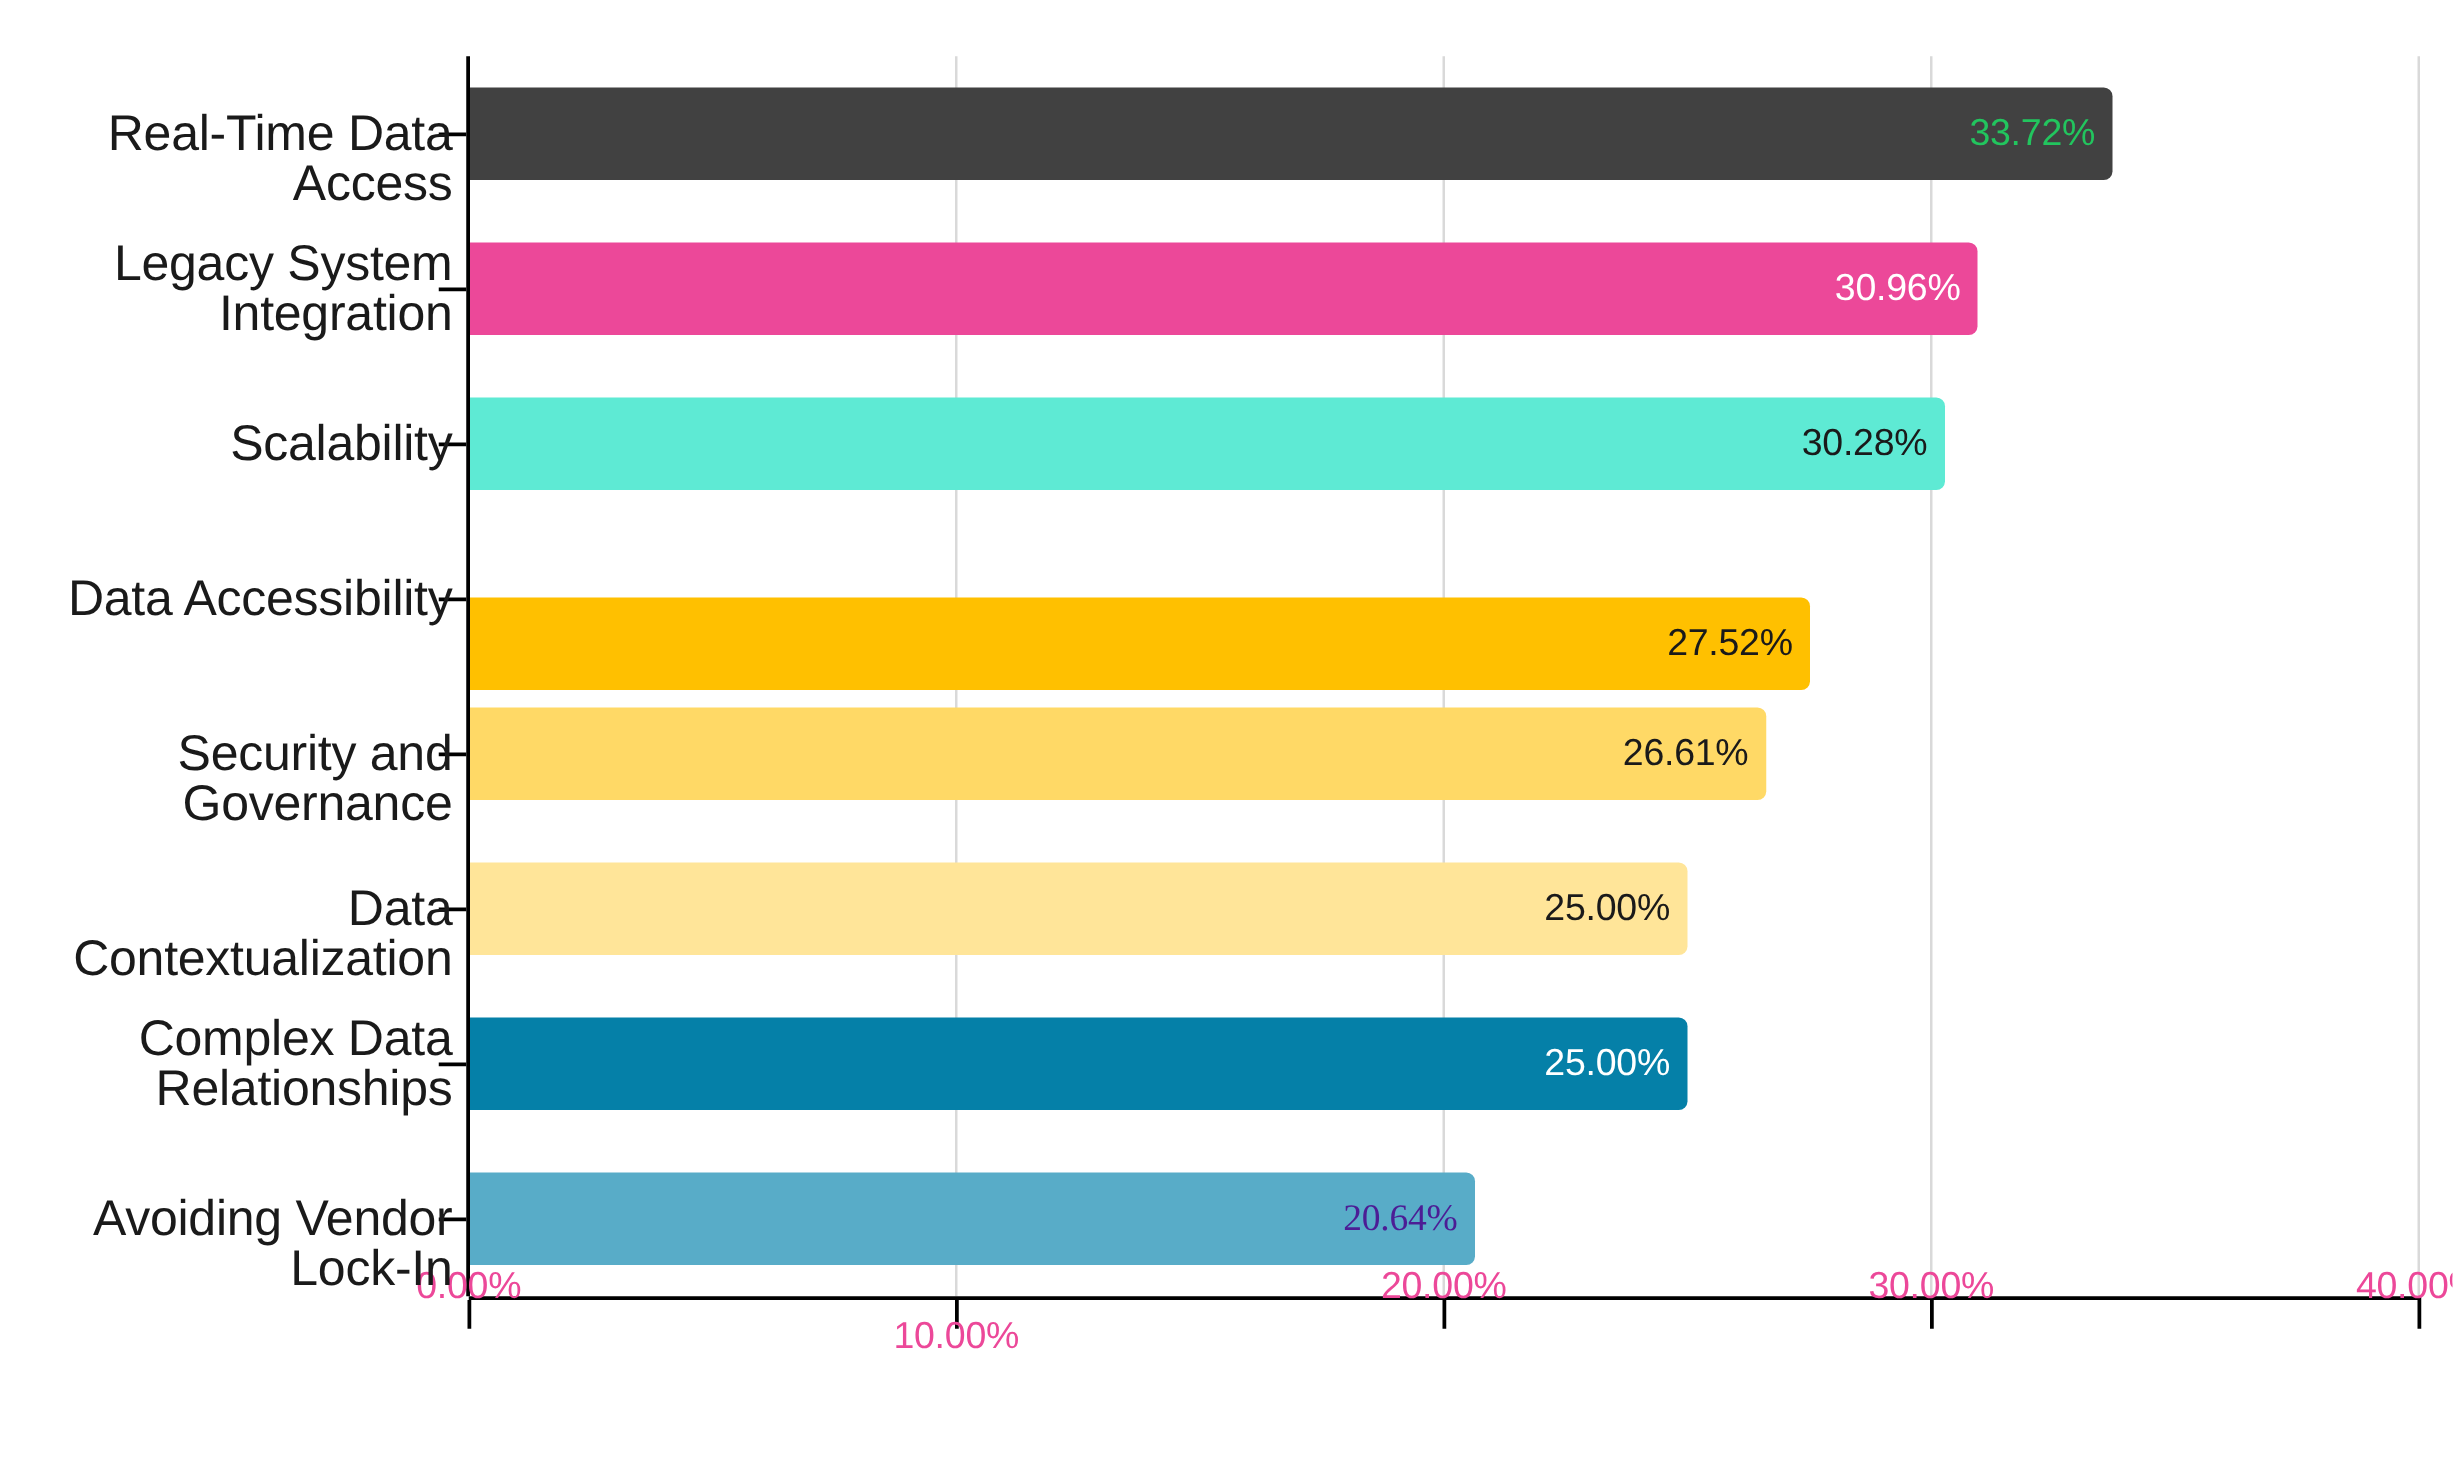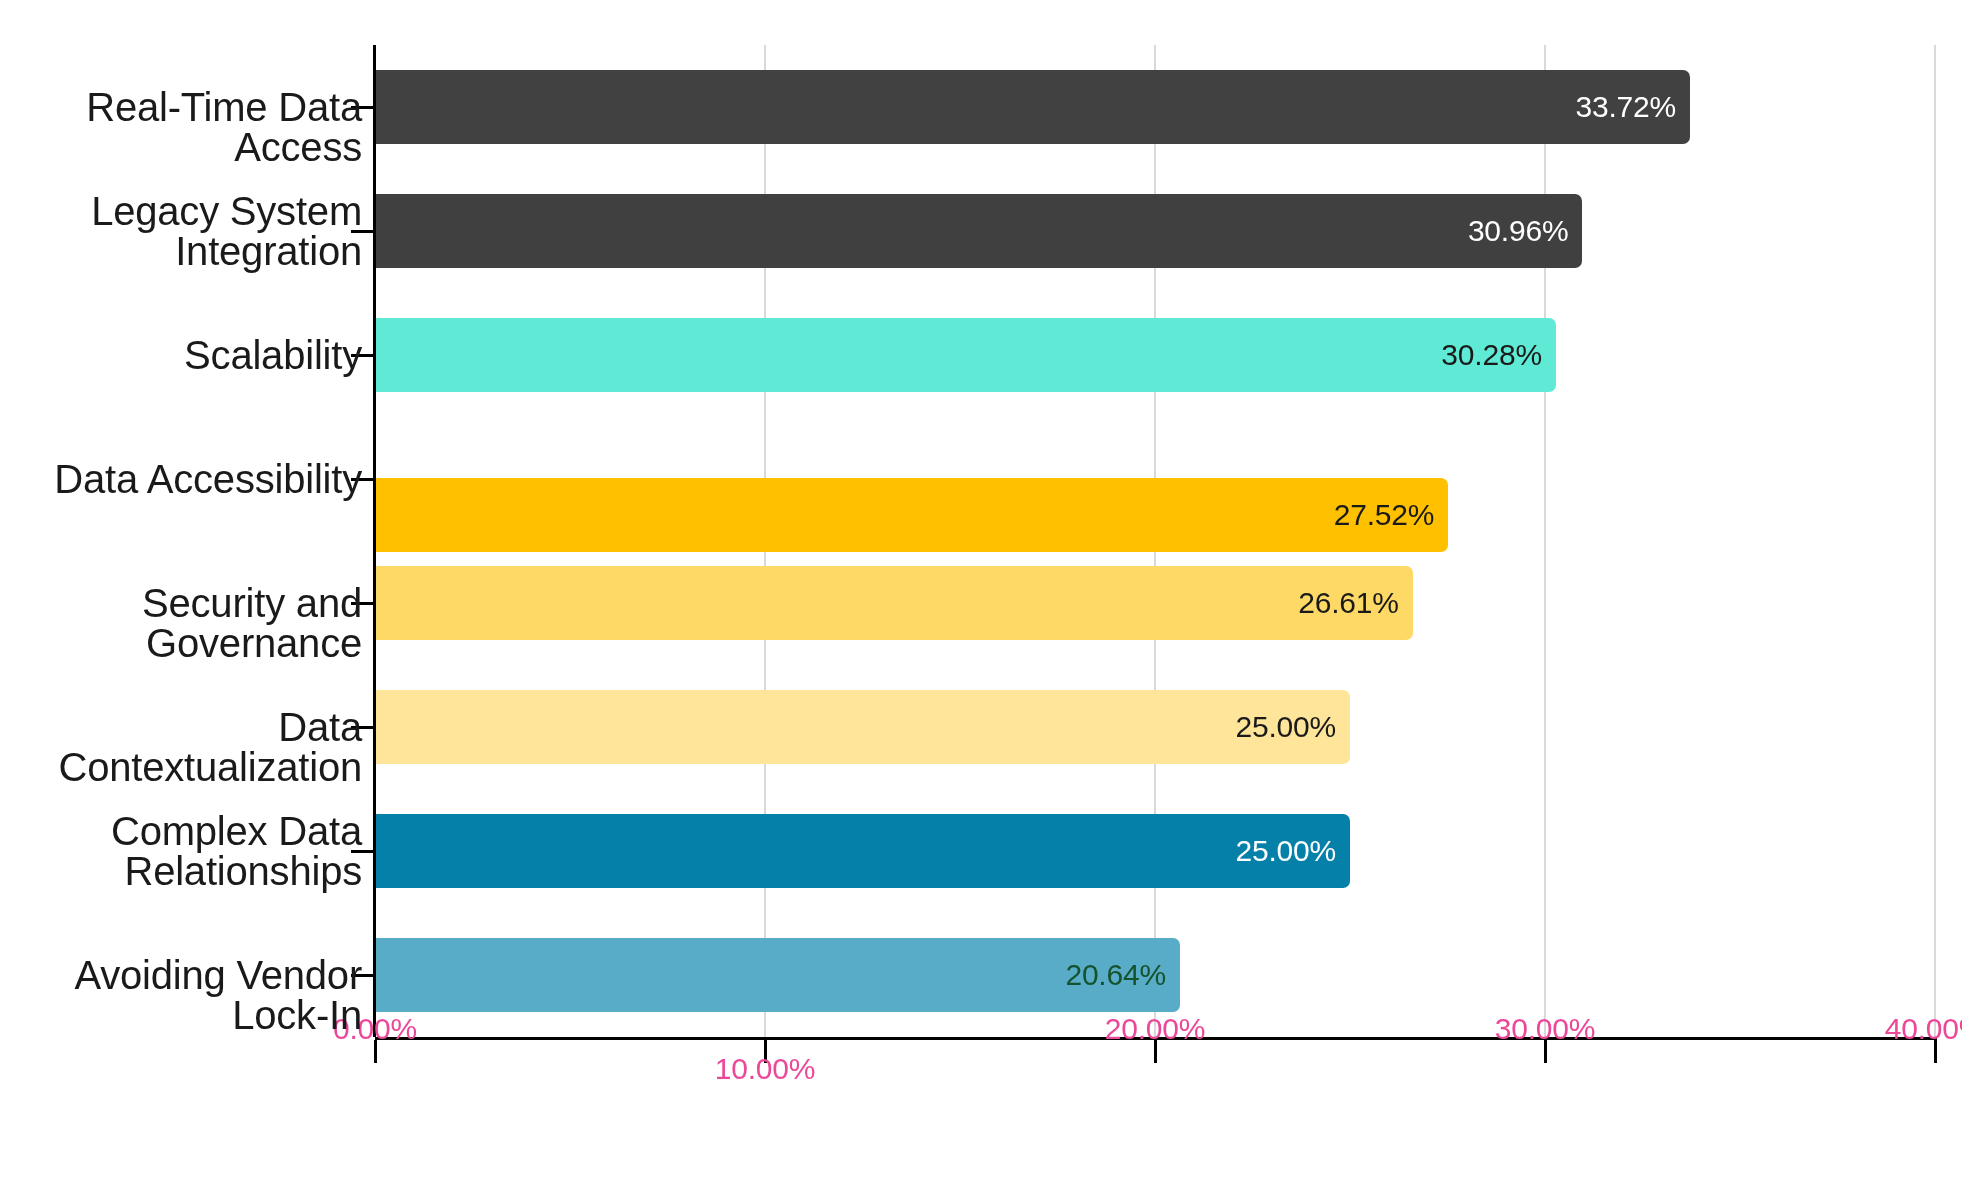--- a/index.html
+++ b/index.html
@@ -128,25 +128,25 @@
   <div class="plot-area">
     <div id="gridlines">
         <div class="gridline" style="left: 389px;"></div>
         <div class="gridline" style="left: 779px;"></div>
         <div class="gridline" style="left: 1169px;"></div>
         <div class="gridline" style="left: 1559px;"></div>
       </div>
     <div id="bars">
         <div class="bar-row" style="top: 25px; width: 1560px;">
           <div class="bar" title="Real-Time Data Access 33.72%" style="width: 1315.08px; background: rgb(65, 65, 65);">
-            <span class="bar-label" style="color: #ffffff;">33.72%</span>
+            <span class="bar-label" style="color: #22c55e;">33.72%</span>
           </div>
         </div>
         <div class="bar-row" style="top: 149px; width: 1560px;">
-          <div class="bar" title="Legacy System Integration 30.96%" style="width: 1207.44px; background: #404040;">
+          <div class="bar" title="Legacy System Integration 30.96%" style="width: 1207.44px; background: #ec4899;">
             <span class="bar-label" style="color: rgb(255, 255, 255);">30.96%</span>
           </div>
         </div>
         <div class="bar-row" style="top: 273px; width: 1560px;">
           <div class="bar" title="Scalability 30.28%" style="width: 1180.92px; background: #5eead4;">
             <span class="bar-label" style="color: rgb(26, 26, 26);">30.28%</span>
           </div>
         </div>
         <div class="bar-row" style="top: 397px; width: 1560px; margin-top: 36px;">
           <div class="bar" title="Data Accessibility 27.52%" style="width: 1073.28px; background: rgb(255, 192, 0);">
@@ -163,21 +163,21 @@
             <span class="bar-label" style="color: rgb(26, 26, 26);">25.00%</span>
           </div>
         </div>
         <div class="bar-row" style="top: 769px; width: 1560px;">
           <div class="bar" title="Complex Data Relationships 25.00%" style="width: 975px; background: rgb(5, 128, 168);">
             <span class="bar-label" style="color: rgb(255, 255, 255);">25.00%</span>
           </div>
         </div>
         <div class="bar-row" style="top: 893px; width: 1560px;">
           <div class="bar" title="Avoiding Vendor Lock-In 20.64%" style="width: 804.96px; background: rgb(88, 172, 200);">
-            <span class="bar-label" style="color: #14532d;">20.64%</span>
+            <span class="bar-label" style="color: #4c1d95; font-family: Liberation Serif, serif;">20.64%</span>
           </div>
         </div>
       </div>
   </div>
 
   <div class="axis-y-line"></div>
   <div class="axis-x-line"></div>
 
   <div id="xticks">
       <div class="x-tick-mark" style="left: 374px;"></div>

